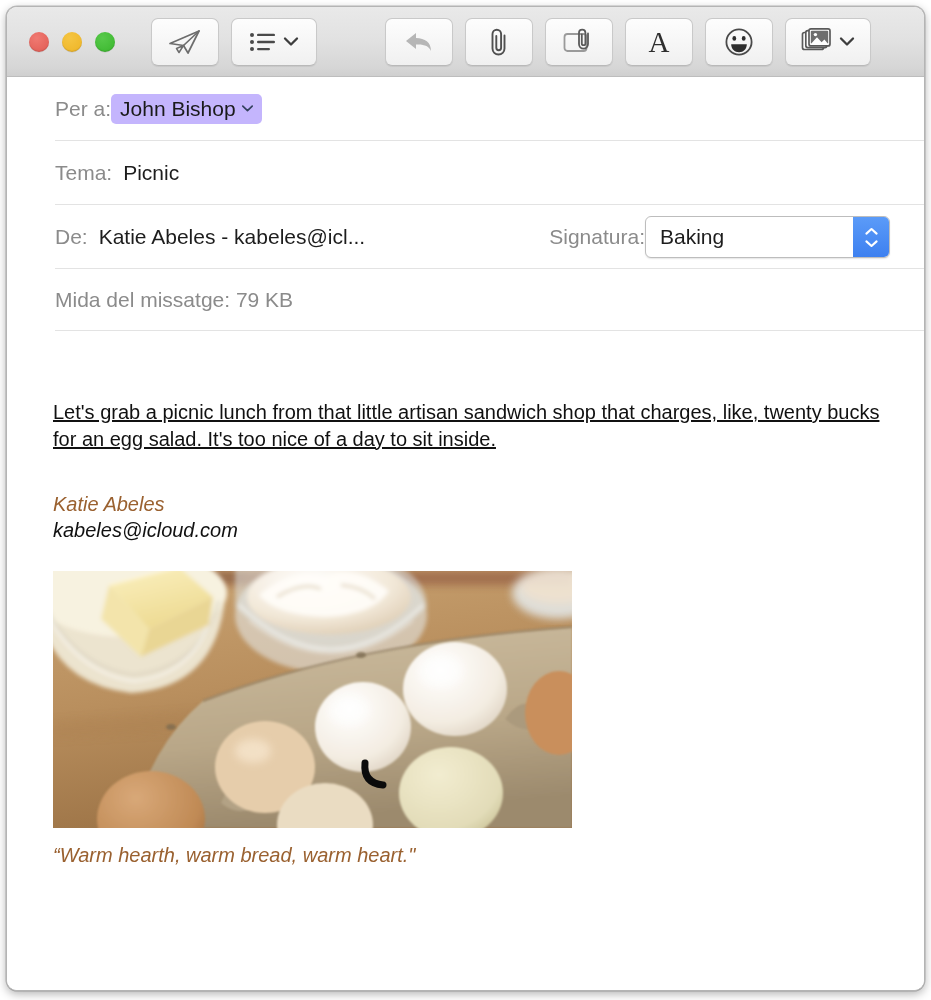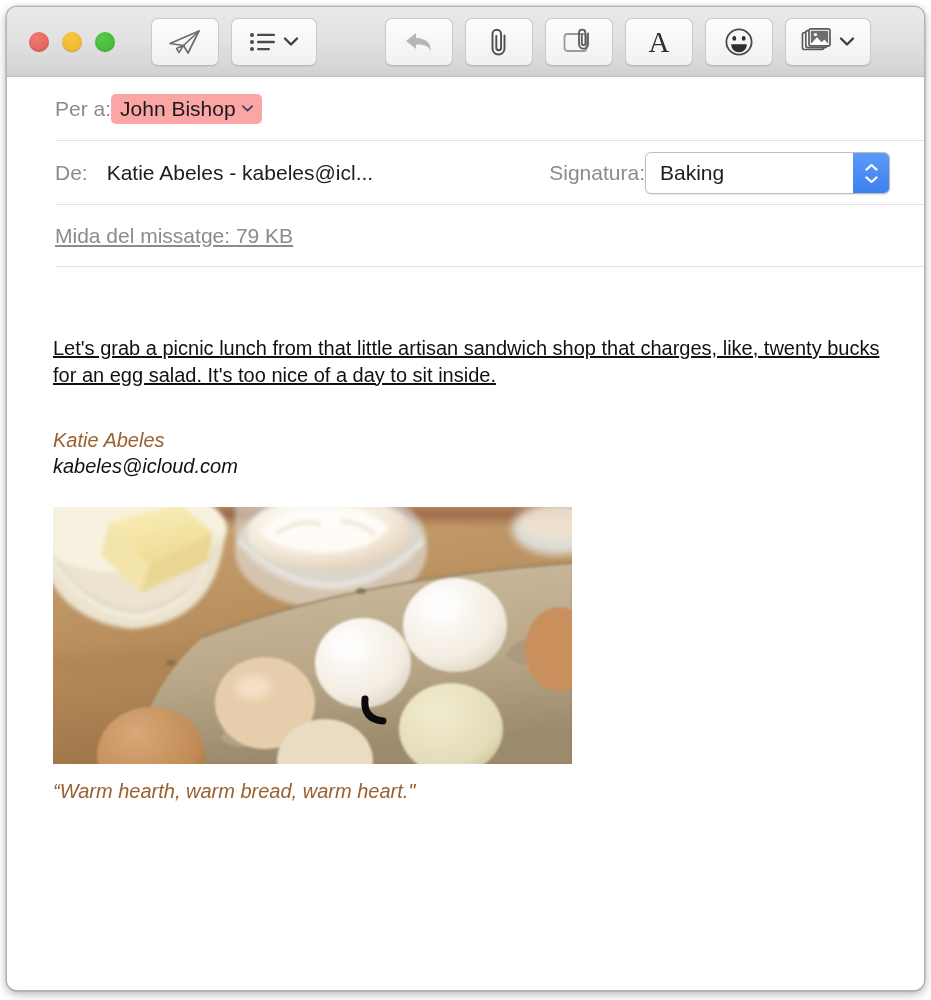--- a/index.html
+++ b/index.html
@@ -110,21 +110,21 @@
     font-size: 21px;
     white-space: nowrap;
     overflow: hidden;
   }
 
   
   .token {
     display: inline-flex;
     align-items: center;
     gap: 5px;
-    background: #fca5a5;
+    background: #c4b5fd;
     border-radius: 5px;
     padding: 4px 8px 5px 9px;
     font-size: 21px;
     color: #1a1a1a;
     line-height: 1;
     cursor: default;
   }
 
   
   .sig-wrap {
@@ -158,21 +158,21 @@
     background: linear-gradient(to bottom, #5b9bf8 0%, #3d80f0 100%);
     display: flex;
     flex-direction: column;
     align-items: center;
     justify-content: center;
     gap: 3px;
   }
 
   
   .hrow.size { height: 62px; }
-  .size-text { color: #8b8b8b; font-size: 21px; text-decoration: underline; }
+  .size-text { color: #8b8b8b; font-size: 21px; }
 
   
   .body {
     flex: 1 1 auto;
     background: #ffffff;
     padding: 34px 30px 0 46px;
     overflow: hidden;
   }
   .btext {
     font-size: 20px;
@@ -330,24 +330,28 @@
         <span>John Bishop</span>
         <span>
           <svg width="13" height="9" viewBox="0 0 13 9" style="display:block">
             <path d="M1.8 2.2 L6.5 6.6 L11.2 2.2" fill="none" stroke="#33415e" stroke-width="1.7" stroke-linecap="round" stroke-linejoin="round"></path>
           </svg>
         </span>
       </span>
     </div>
 
 
+    <div class="hrow">
+      <span class="hlabel">Tema:</span>
+      <span class="hvalue" style="margin-left:11px">Picnic</span>
+    </div>
 
     <div class="hrow">
       <span class="hlabel">De:</span>
-      <span class="hvalue" style="margin-left:19px">Katie Abeles - kabeles@icl...</span>
+      <span class="hvalue" style="margin-left:11px">Katie Abeles - kabeles@icl...</span>
 
       <span class="sig-wrap">
         <span class="hlabel">Signatura:</span>
         <span class="sig-popup">
           <span class="sig-text">Baking</span>
           <span class="stepper">
             <svg width="15" height="9" viewBox="0 0 15 9" style="display:block">
               <path d="M2.4 6.6 L7.5 2 L12.6 6.6" fill="none" stroke="#ffffff" stroke-width="2.1" stroke-linecap="round" stroke-linejoin="round"></path>
             </svg>
             <svg width="15" height="9" viewBox="0 0 15 9" style="display:block">

